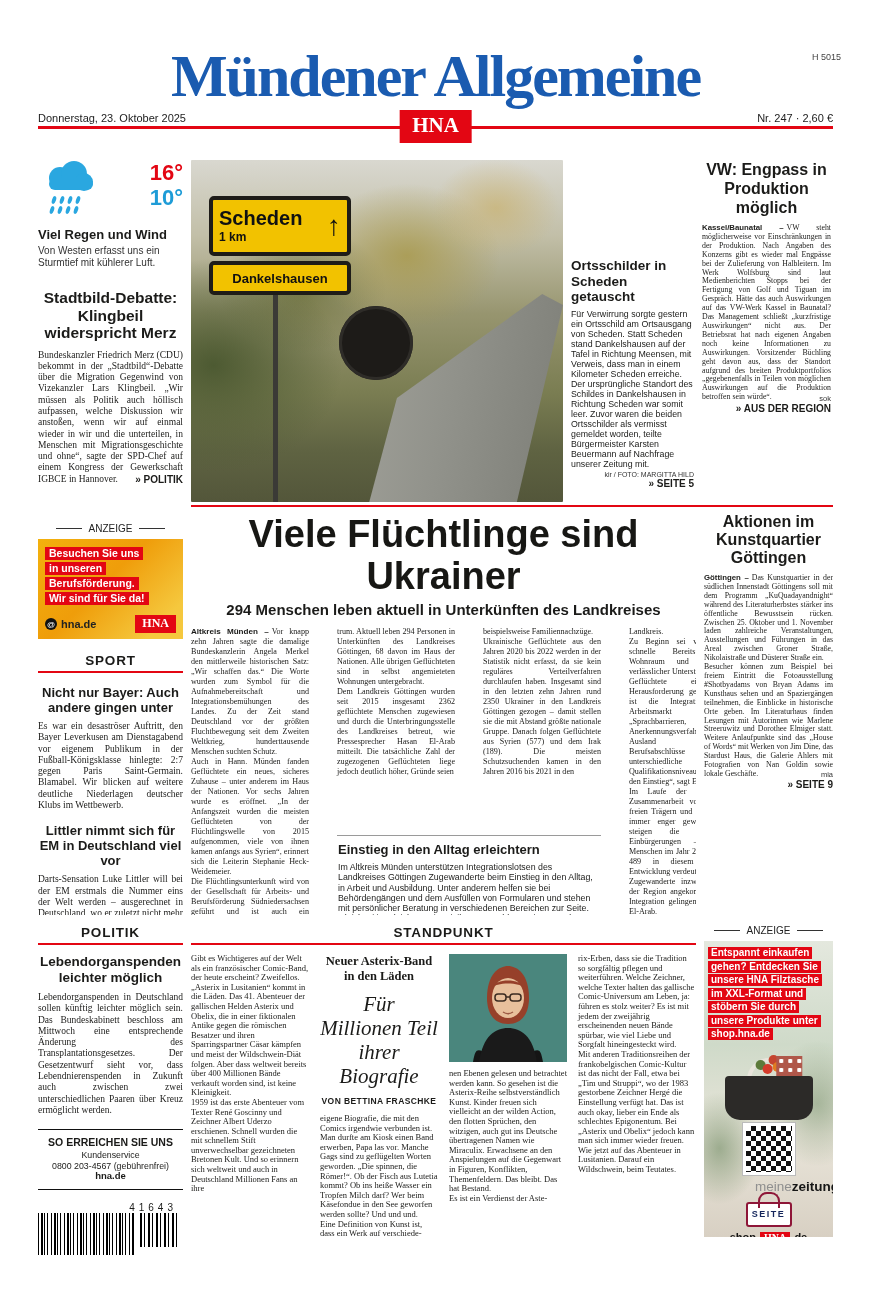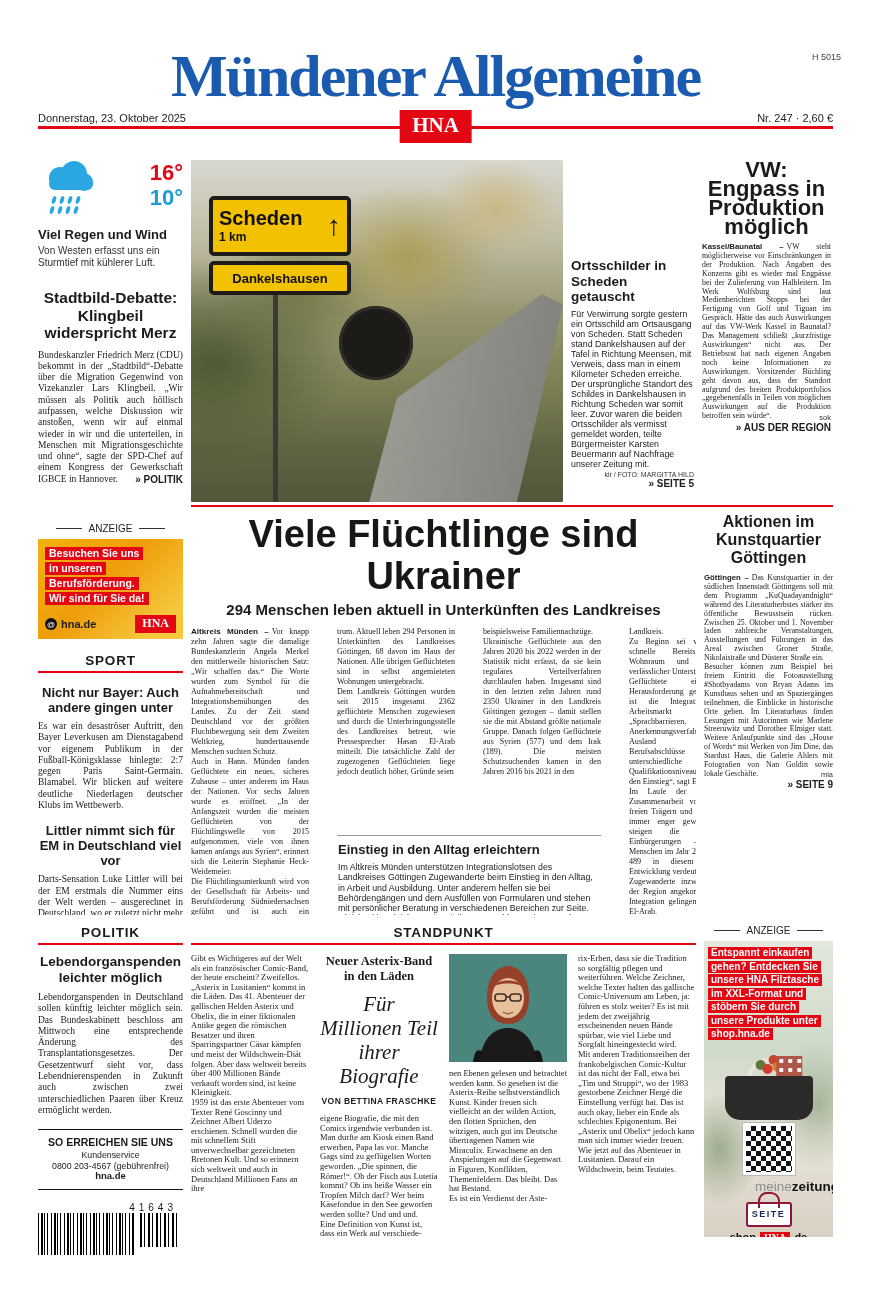--- a/index.html
+++ b/index.html
@@ -79,21 +79,21 @@
   .sign-back { position:absolute; left:148px; top:146px; width:74px; height:74px; border-radius:50%;
                background:#1d1b18; box-shadow:inset 0 0 0 3px #2e2c28; }
 
   
   .caption { padding-top:98px; font-family:"Liberation Sans",sans-serif; }
   .caption-title { font-weight:bold; font-size:13.5px; line-height:15.5px; margin-bottom:4px; }
   .caption-body { font-size:8.8px; line-height:10px; }
   .caption-credit { font-size:7px; text-align:right; margin-top:2px; color:#333; }
 
   
-  .vw-head { font-size:22px; line-height:19px; margin-bottom:7px; }
+  .vw-head { font-size:16px; line-height:19px; margin-bottom:7px; }
   .kunst-head { font-size:16px; line-height:18px; margin-bottom:7px; }
   .neg { margin-top:-8.5px; }
 
   
   .ad-label { display:flex; align-items:center; justify-content:center; gap:7px;
               font-family:"Liberation Sans",sans-serif; font-size:10px; color:#222; margin-top:10px; }
   .ad-label::before, .ad-label::after { content:""; width:26px; height:1.5px; background:#333; }
   .ad-top-box { margin-top:5px; height:100px; padding:8px 7px 6px; position:relative;
                 background:linear-gradient(135deg,#f3b10d,#ef9d0a 45%,#f5c83e 85%); }
   .strip { display:table; background:#e30613; color:#fff; font-family:"Liberation Sans",sans-serif;

